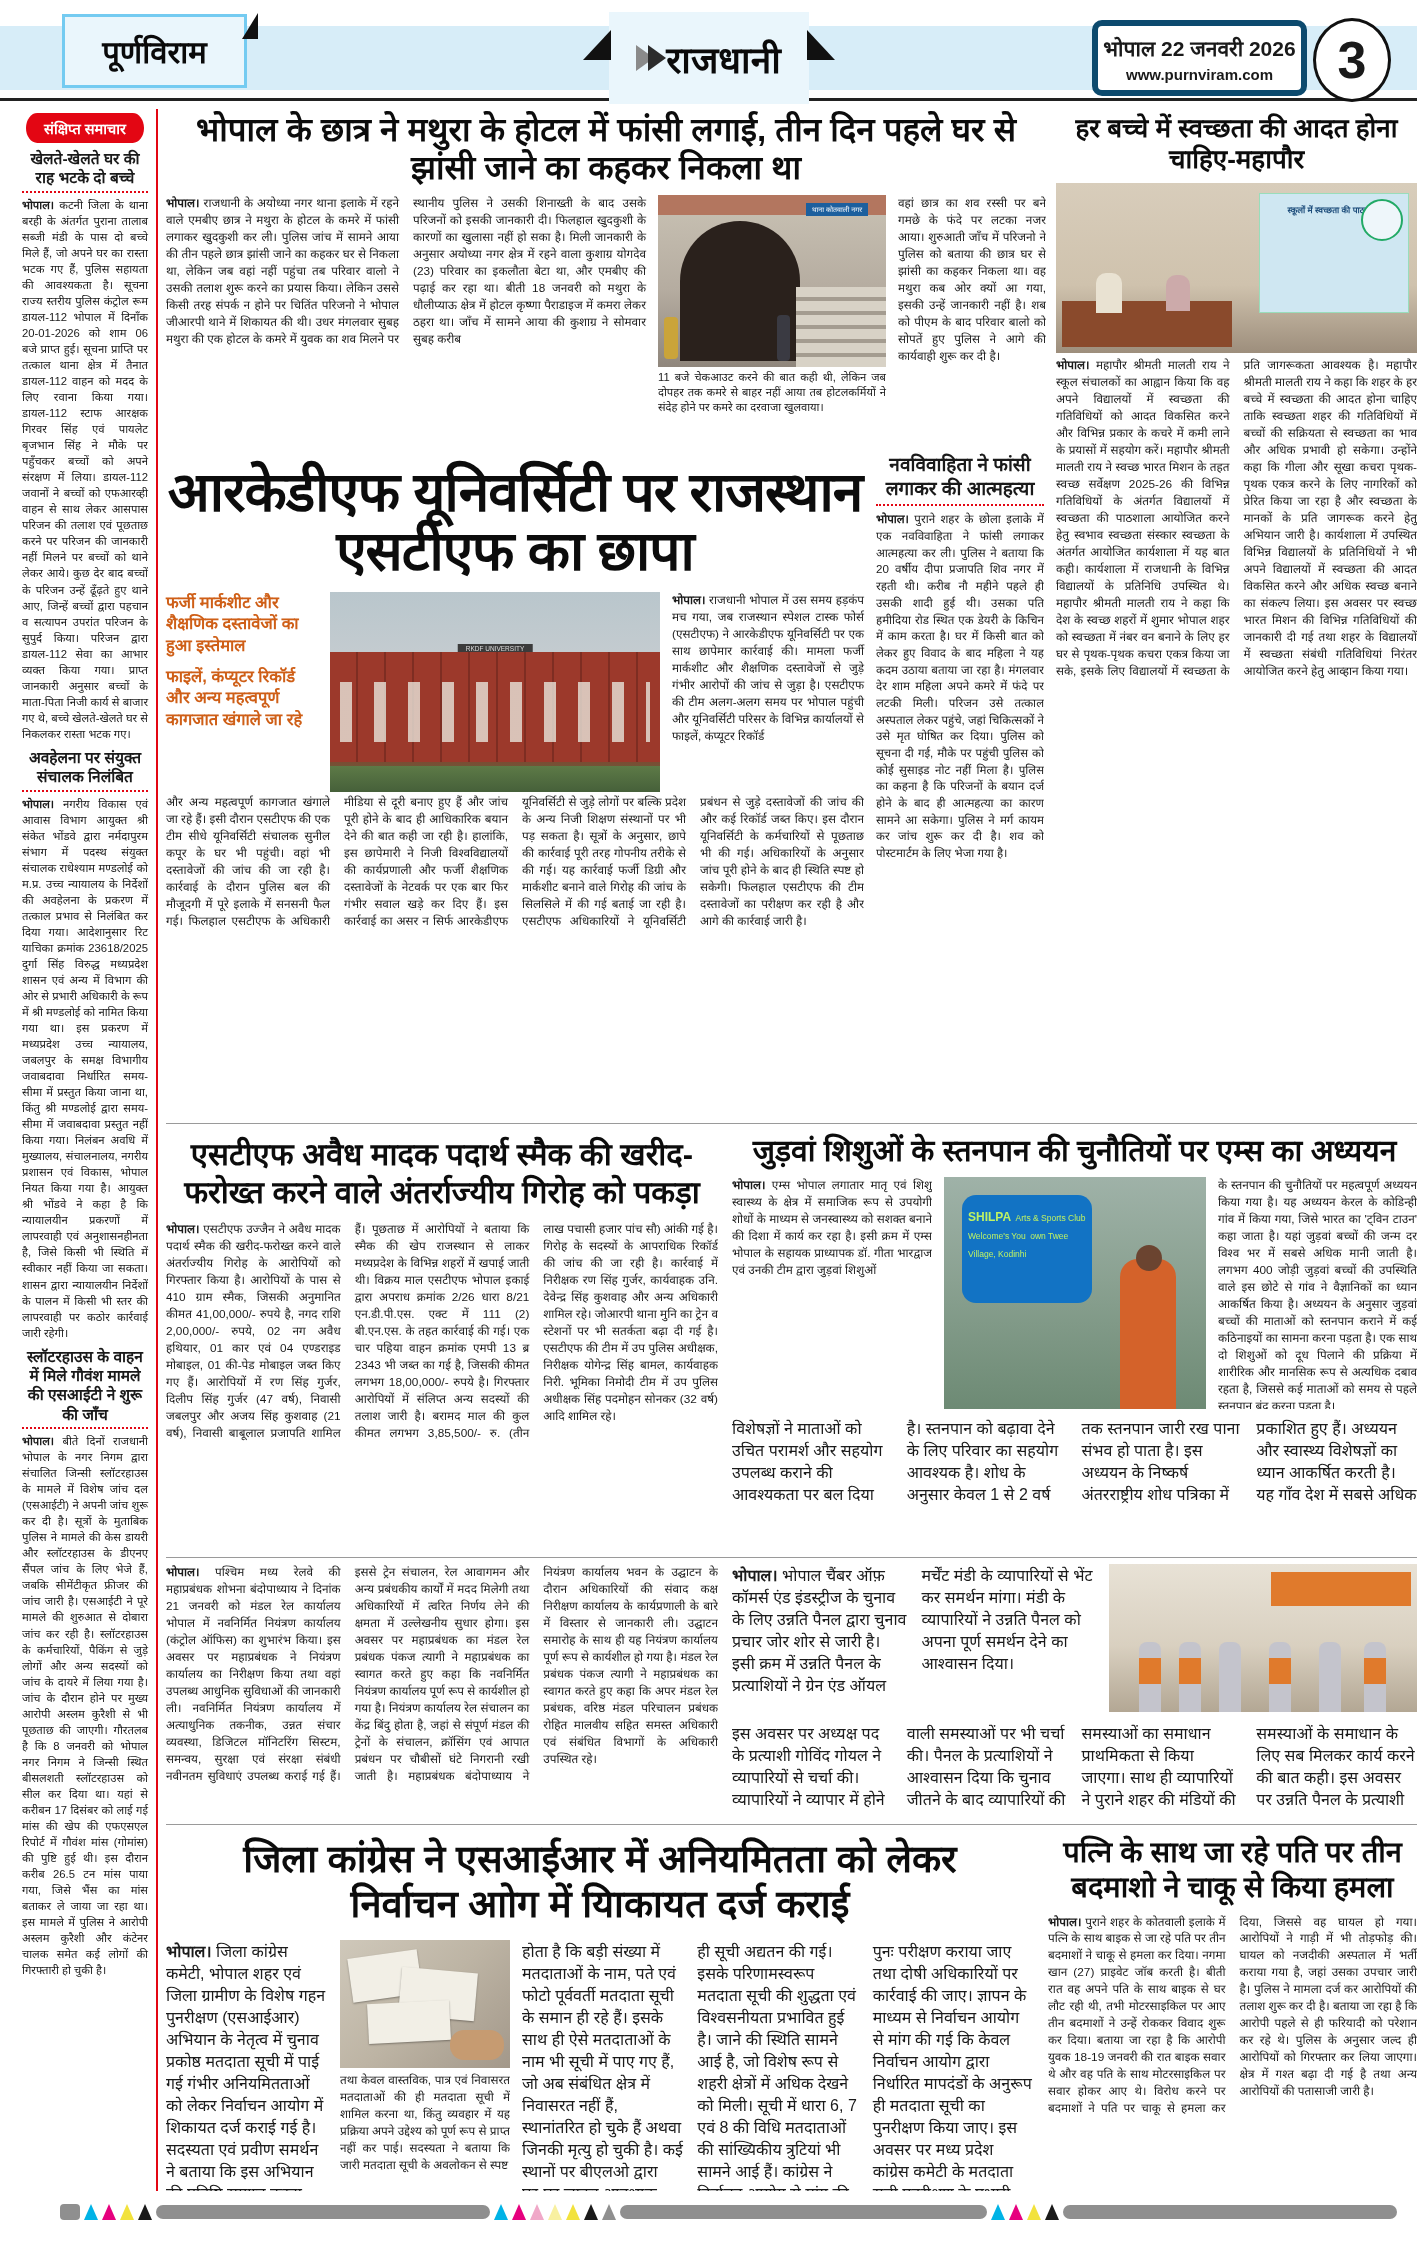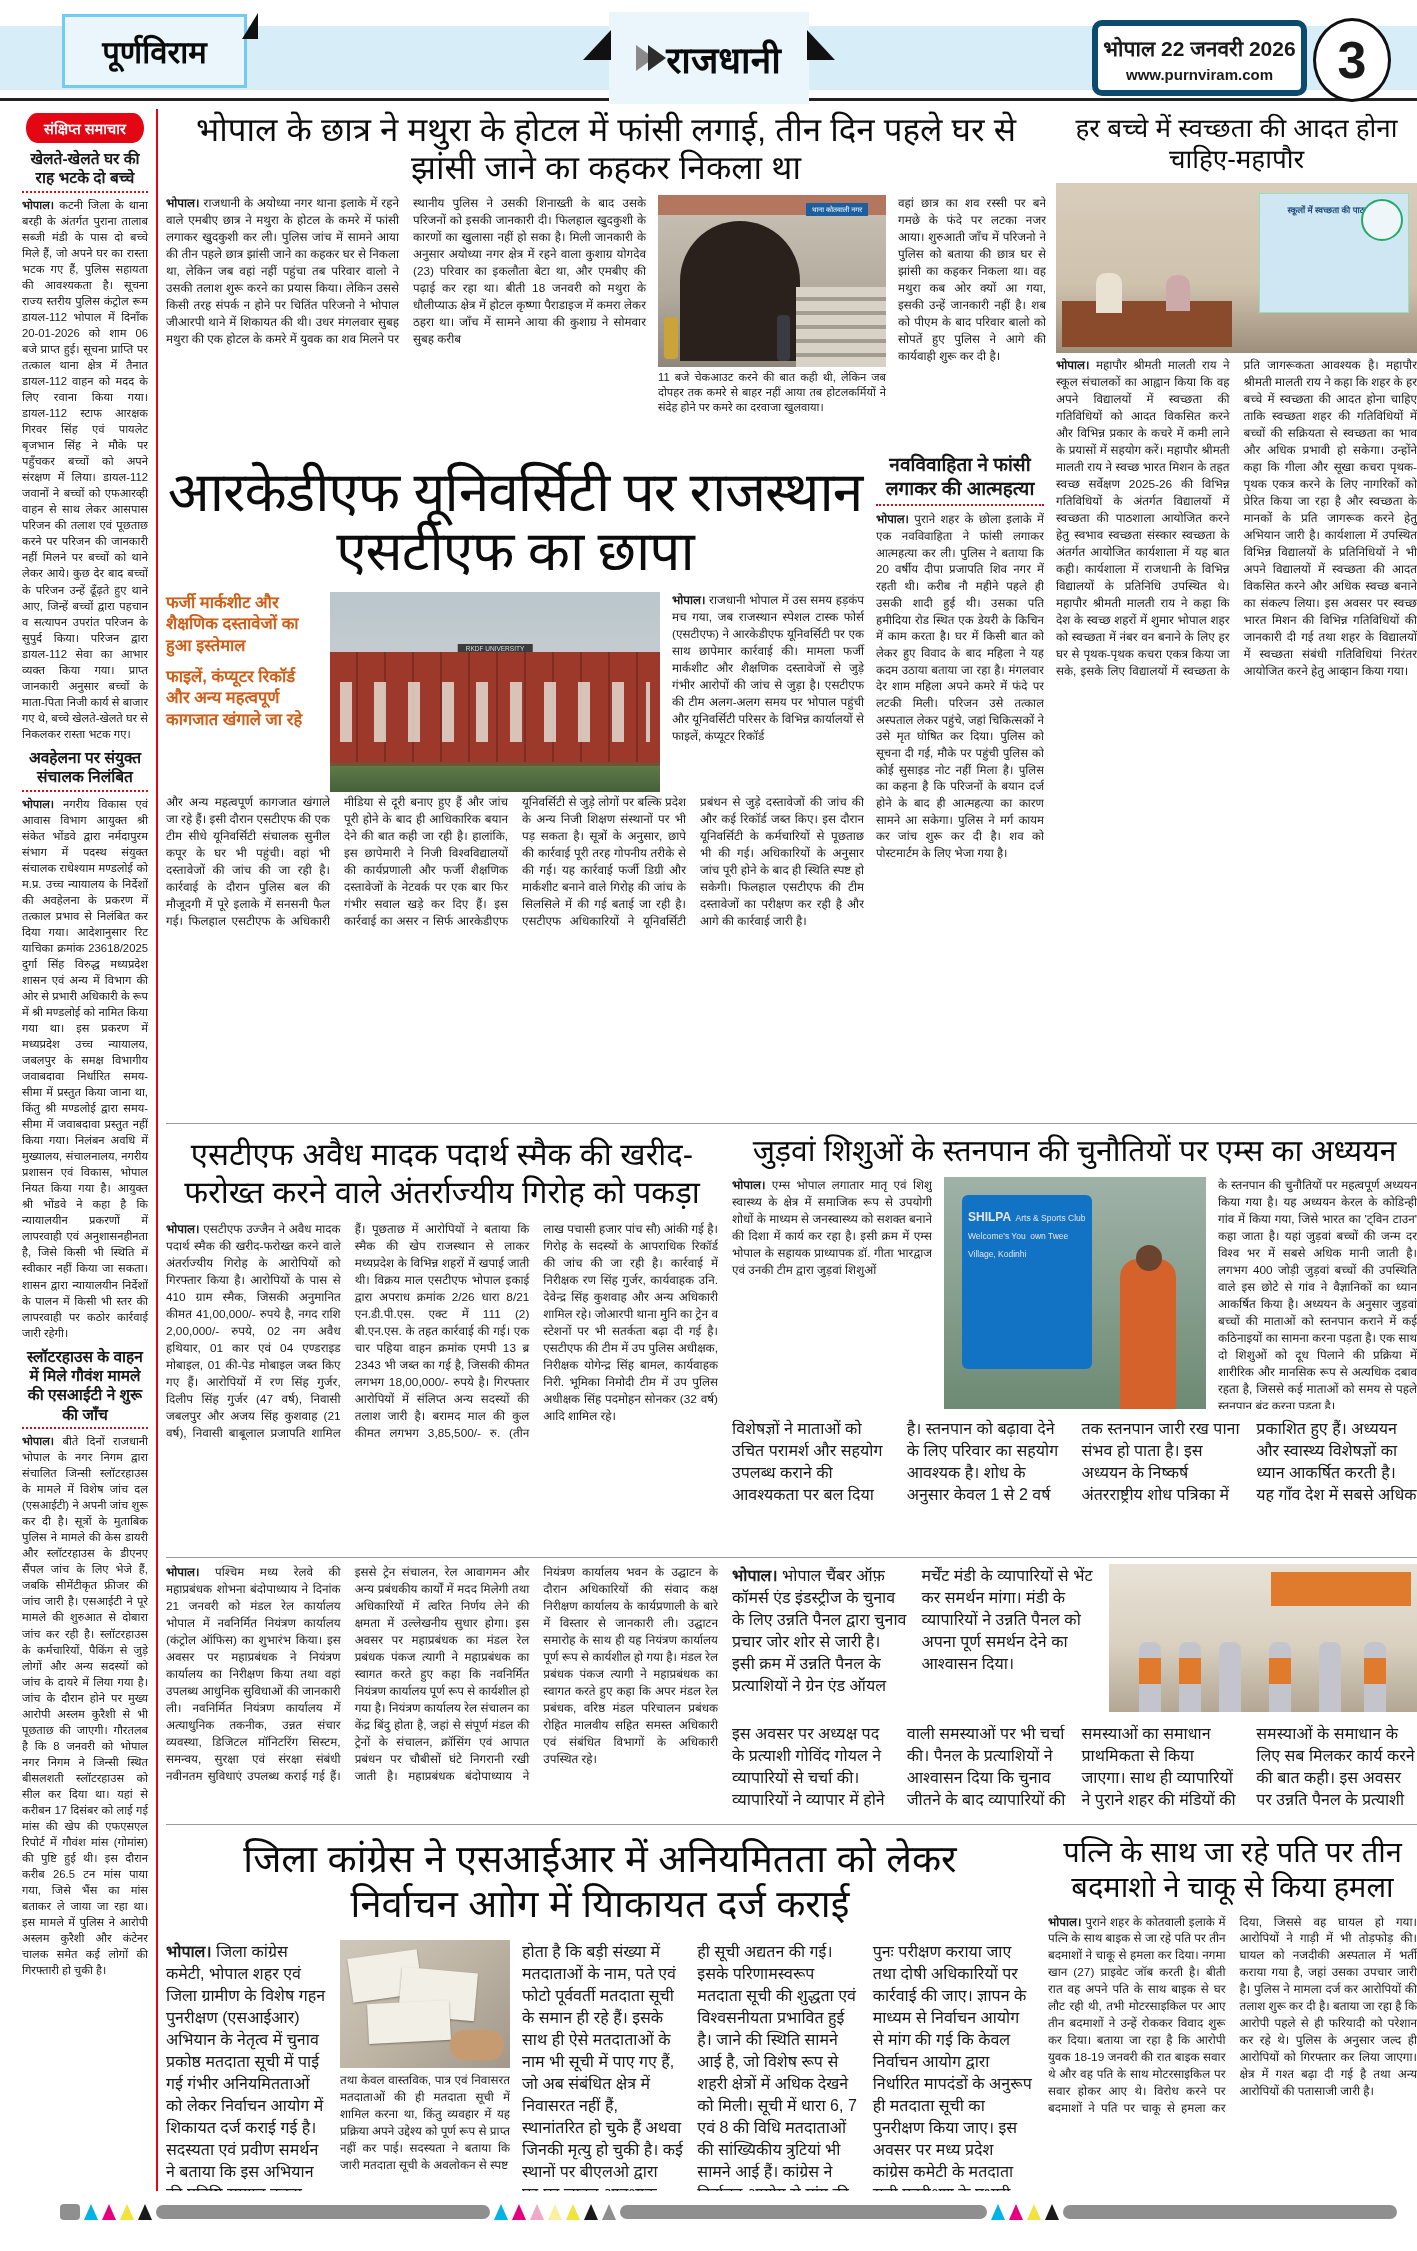--- a/index.html
+++ b/index.html
@@ -42,21 +42,21 @@
 
   
   .brief-badge { margin:4px auto 6px auto; width:118px; background:#e30613; color:#fff; text-align:center;
                  font-size:14.5px; font-weight:bold; padding:5px 2px; border-radius:12px 12px 12px 12px / 16px 16px 16px 16px; }
   .brief h3 { font-size:15.5px; font-weight:bold; text-align:center; line-height:1.25; margin:6px 0 3px 0; }
   .brief .dotline { border-bottom:2px dotted #e30613; margin:3px 0 4px 0; }
   .brief p { font-size:11.3px; line-height:1.42; text-align:justify; }
   .dateline { font-weight:bold; }
 
   
-  .hl { font-weight:normal; text-align:center; color:#0c0c0c; line-height:1.15; }
+  .hl { font-weight:bold; text-align:center; color:#0c0c0c; line-height:1.15; }
   .body-cols { text-align:justify; font-size:11.8px; line-height:1.44; }
   .sep { height:1px; background:#9a9a9a; margin:6px 0; }
   .photo { position:relative; overflow:hidden; background:#b9b2a6; }
   .caption { font-size:11.2px; line-height:1.35; text-align:justify; margin-top:3px; }
 
   
   .rowA { display:flex; }
   .centerCol { width:880px; flex:0 0 880px; }
   .rightCol { flex:1 1 auto; margin-left:10px; }
 
@@ -110,21 +110,21 @@
   
   .rowB { display:flex; gap:14px; margin-top:4px; }
   .art5 { width:552px; flex:0 0 552px; }
   .art5 h2 { font-size:31px; line-height:1.2; margin:6px 6px 10px 6px; }
   .art5-cols { columns:3; column-gap:14px; height:330px; overflow:hidden; }
   .art6 { flex:1; }
   .art6 h2 { font-size:30px; margin:4px 0 8px 0; }
   .art6-flex { display:flex; gap:12px; }
   .art6-l { width:200px; flex:0 0 200px; }
   .photo-aiims { width:262px; flex:0 0 262px; height:232px; background:linear-gradient(180deg,#9fb2a8 0%,#8aa191 45%,#6d8a74 100%); }
-  .pa-sign { position:absolute; left:18px; top:18px; width:130px; height:174px; background:#1273c4; border-radius:6px; color:#e5e5e5; padding:12px 6px; }
+  .pa-sign { position:absolute; left:18px; top:18px; width:130px; height:108px; background:#1273c4; border-radius:14px; color:#bef264; padding:12px 6px; }
   .pa-sign .l1 { font-weight:bold; font-size:12px; }
   .pa-sign .l2 { font-size:8.5px; margin-top:4px; }
   .pa-woman { position:absolute; right:30px; bottom:0; width:56px; height:150px; background:#d4622a; border-radius:18px 18px 0 0; }
   .pa-head { position:absolute; right:44px; bottom:138px; width:26px; height:26px; background:#6b4430; border-radius:50%; }
   .art6-r { flex:1; }
   .art6-cols { columns:4; column-gap:14px; height:108px; overflow:hidden; margin-top:8px; }
   .art6 p, .art6-l, .art6-r { font-size:11.8px; text-align:justify; line-height:1.44; }
   .art6-l, .art6-r { height:232px; overflow:hidden; }
 
   

